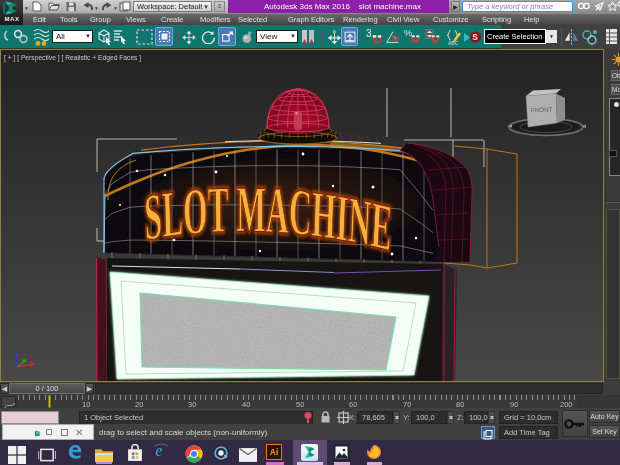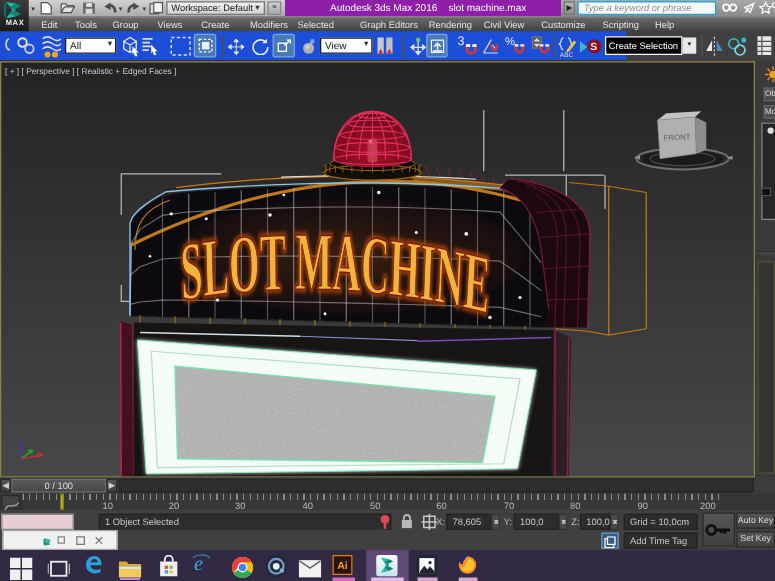--- a/index.html
+++ b/index.html
@@ -13,21 +13,21 @@
 #wsbox{left:133px;top:1px;width:79px;height:11px;background:linear-gradient(#f2f2f2,#cfcfcf);border:1px solid #7a7a7a;font-size:7.5px;color:#222;line-height:9px;padding-left:3px}
 #wsarr{left:203px;top:4px;font-size:6px;color:#333}
 #wsbtn{left:214px;top:1px;width:11px;height:11px;background:linear-gradient(#cdcdcd,#a9a9a9);border:1px solid #888;color:#333;font-size:6px;text-align:center;line-height:9px}
 #ttext{left:264px;top:2px;color:#fff;font-size:8px;white-space:nowrap}
 #sbtn{left:451px;top:1px;width:9px;height:11px;background:linear-gradient(#b8b8b8,#909090);border:1px solid #777;color:#222;font-size:6px;text-align:center;line-height:10px}
 #search{left:462px;top:1px;width:111px;height:11px;background:#fff;border:1px solid #0ea5e9;border-radius:2px;color:#888;font-style:italic;font-size:7.5px;line-height:9px;padding-left:4px}
 
 #menu{left:0;top:13px;width:620px;height:12px;background:linear-gradient(#6e6e6e,#414141);box-shadow:inset 0 1px 0 #8a8a8a}
 #menu span{position:absolute;top:2px;color:#e2e2e2;font-size:7.5px;white-space:nowrap}
 
-#tools{left:0;top:25px;width:501px;height:24px;background:#1d4ed8;border-bottom:1px solid #333}
+#tools{left:0;top:25px;width:501px;height:24px;background:#0f766e;border-bottom:1px solid #333}
 .tsep{position:absolute;top:3px;width:1px;height:18px;background:#333;border-right:1px solid #555}
 .blueb{position:absolute;top:2px;width:21px;height:20px;background:#4a7ab5;border:1px solid #7aa8dc;border-radius:2px}
 .combo{position:absolute;background:#fff;border:1px solid #1a1a1a;height:13px;font-size:8px;color:#111;line-height:11px;padding-left:3px}
 .combo .ar{position:absolute;right:1px;top:0;font-size:6px;color:#333}
 
 #vp{left:0;top:49px;width:604px;height:333px;background:linear-gradient(#232323,#484848);border:1px solid #8f8241;overflow:hidden}
 #vplabel{left:3px;top:4px;color:#c9c9c9;font-size:6.7px;white-space:nowrap}
 #panel{left:604px;top:49px;width:16px;height:333px;background:#3a3a3a}
 
 #tslider{left:0;top:382px;width:620px;height:13px;background:#3c3c3c}
@@ -548,20 +548,21 @@
 <svg class="abs" style="left:30px;top:3px" width="11" height="11" viewBox="0 0 23 16">
         <polygon points="6,2 15,4 10,6 6,8" fill="#25b8a5"></polygon>
         <polygon points="6,8 16,5 13,9 6,8" fill="#0e8a7a"></polygon>
         <polygon points="6,8 13,9 15,13 6,14" fill="#18a090"></polygon>
         <polygon points="6,2 6,14 4,12 4,4" fill="#0a6e62"></polygon>
       </svg>
 <div class="abs" style="left:43px;top:4px;width:6px;height:6px;border:1px solid #888"></div>
 <div class="abs" style="left:58px;top:4px;width:7px;height:7px;border:1px solid #777"></div>
 <div class="abs" style="left:72px;top:2px;color:#777;font-size:10px">✕</div>
 </div>
+<div class="abs" style="left:99px;top:4px;color:#d8d8d8;font-size:8px;white-space:nowrap">drag to select and scale objects (non-uniformly)</div>
 <div class="abs" style="left:481px;top:2px;width:14px;height:13px;background:#3a5a80;border:1px solid #6a9ac8"><svg width="10" height="10" viewBox="0 0 10 10" style="margin:1px">
         <rect x="1" y="2" width="7" height="7" fill="none" stroke="#fff"></rect>
         <rect x="3" y="0.5" width="6" height="6" fill="#3a5a80" stroke="#fff"></rect>
       </svg></div>
 <div class="sunk" style="left:499px;top:2px;width:59px;height:13px;line-height:12px">Add Time Tag</div>
 <div class="gbtn" style="left:589px;top:1px;width:31px;height:13px;line-height:12px">Set Key</div>
 </div>
 
 <div class="abs" id="task">
 <svg class="tk" style="left:8px;top:6px" width="14" height="14" viewBox="0 0 15 15">

